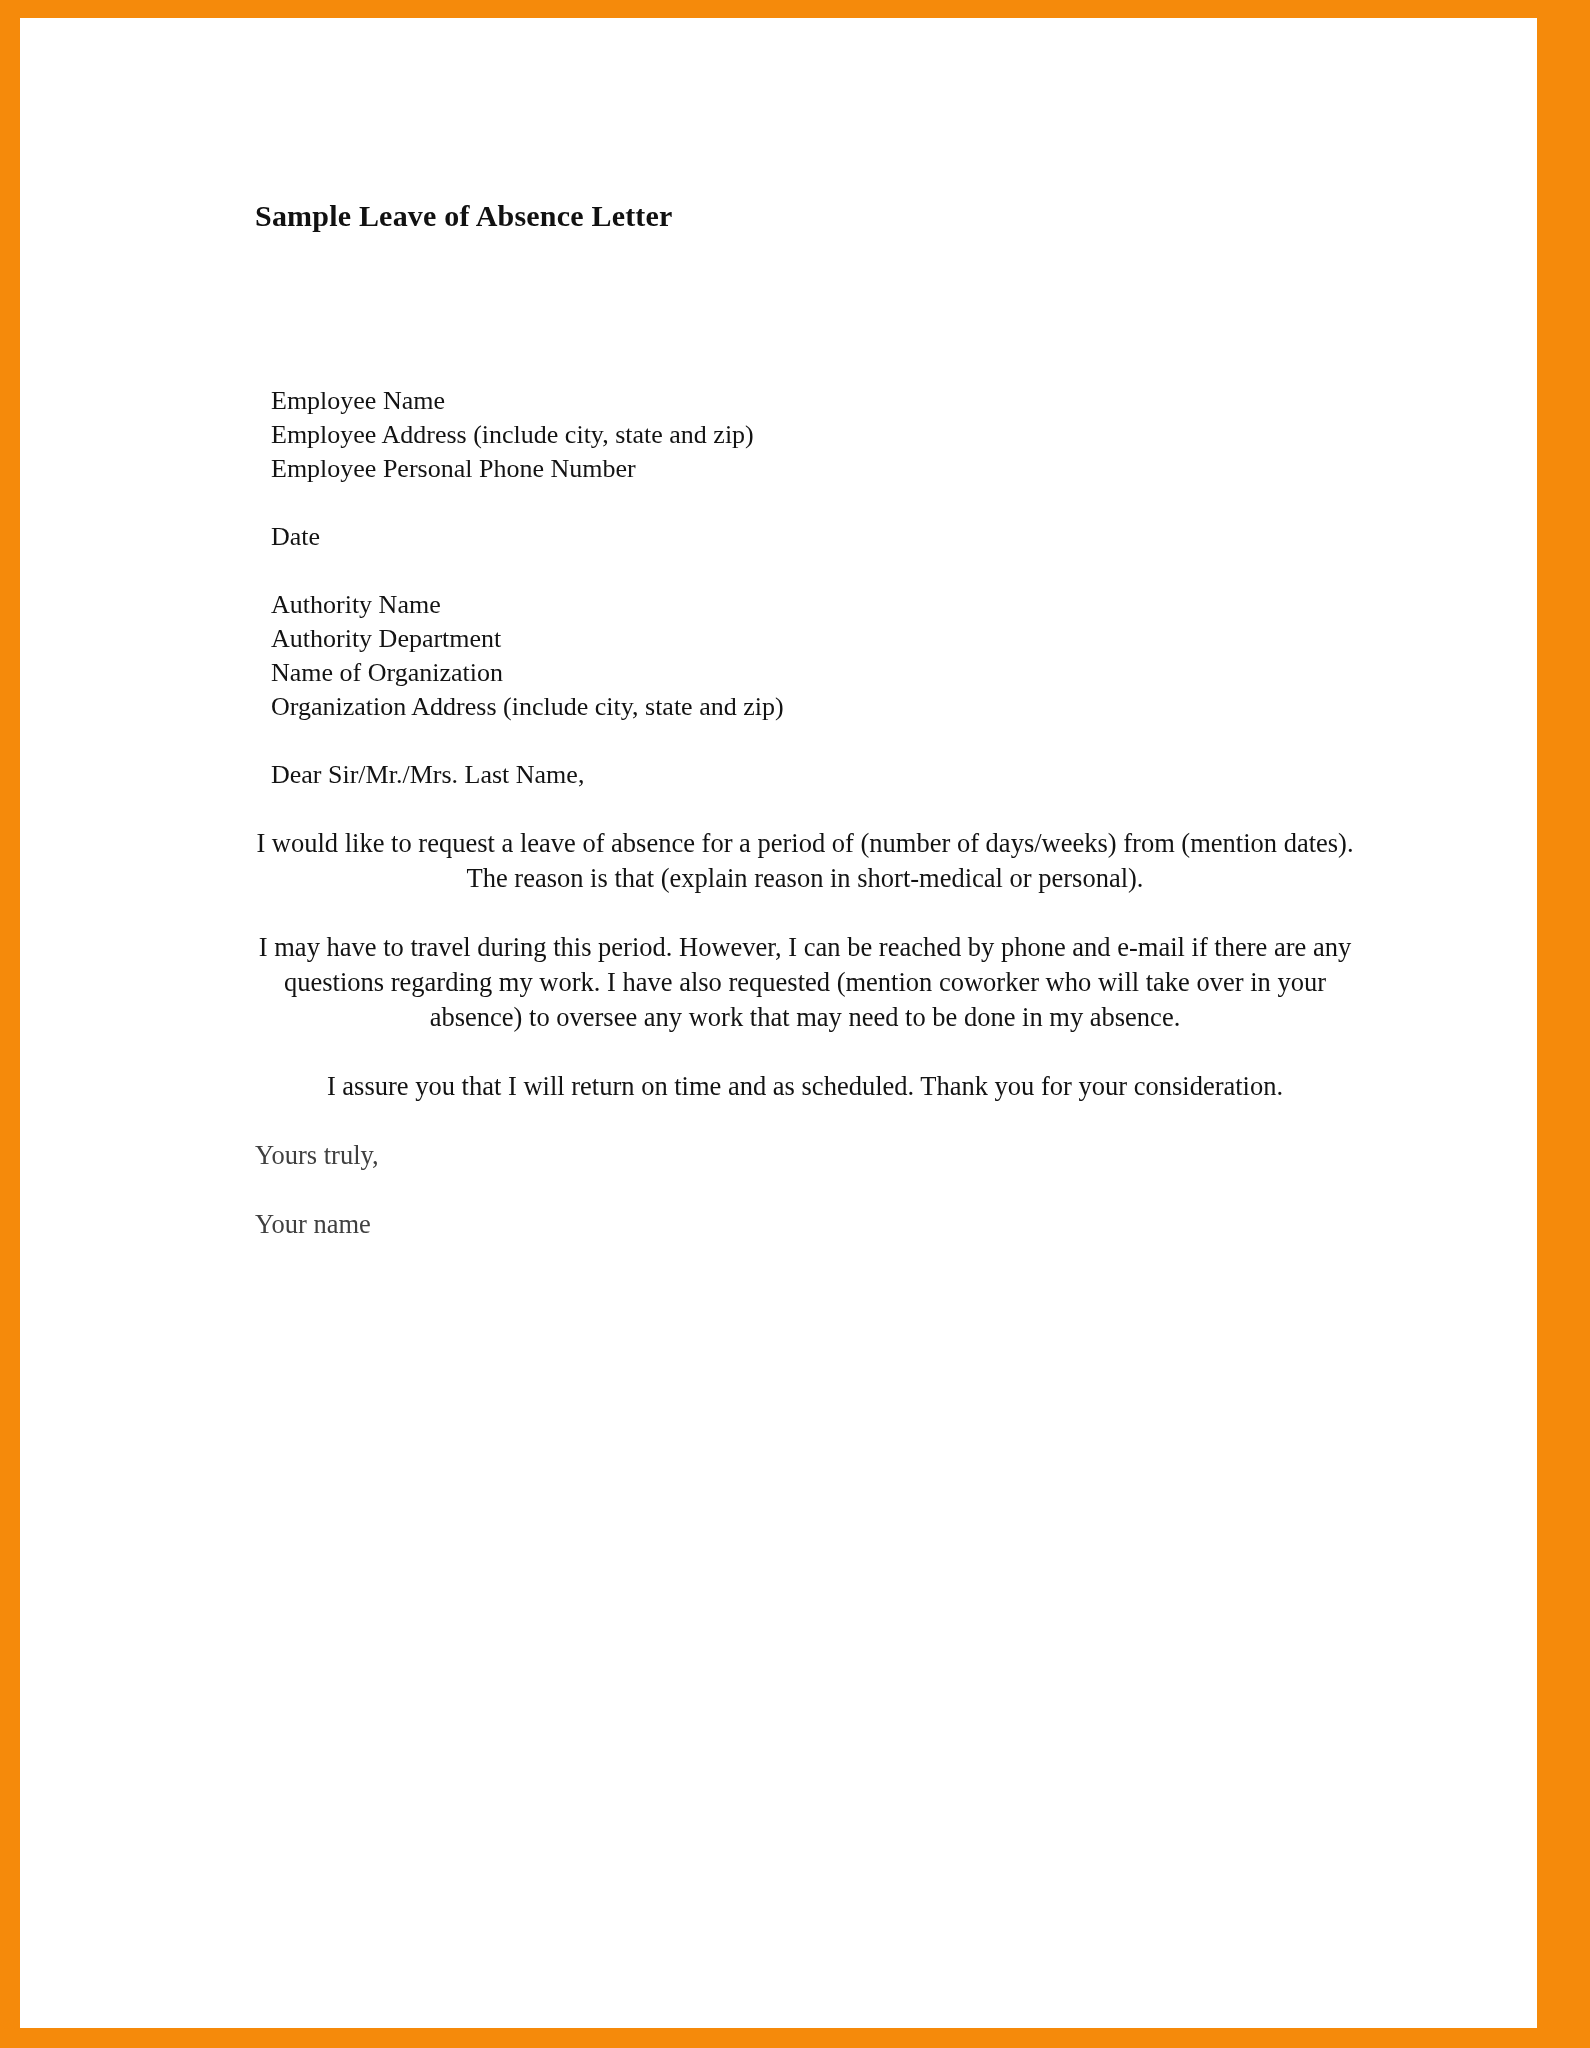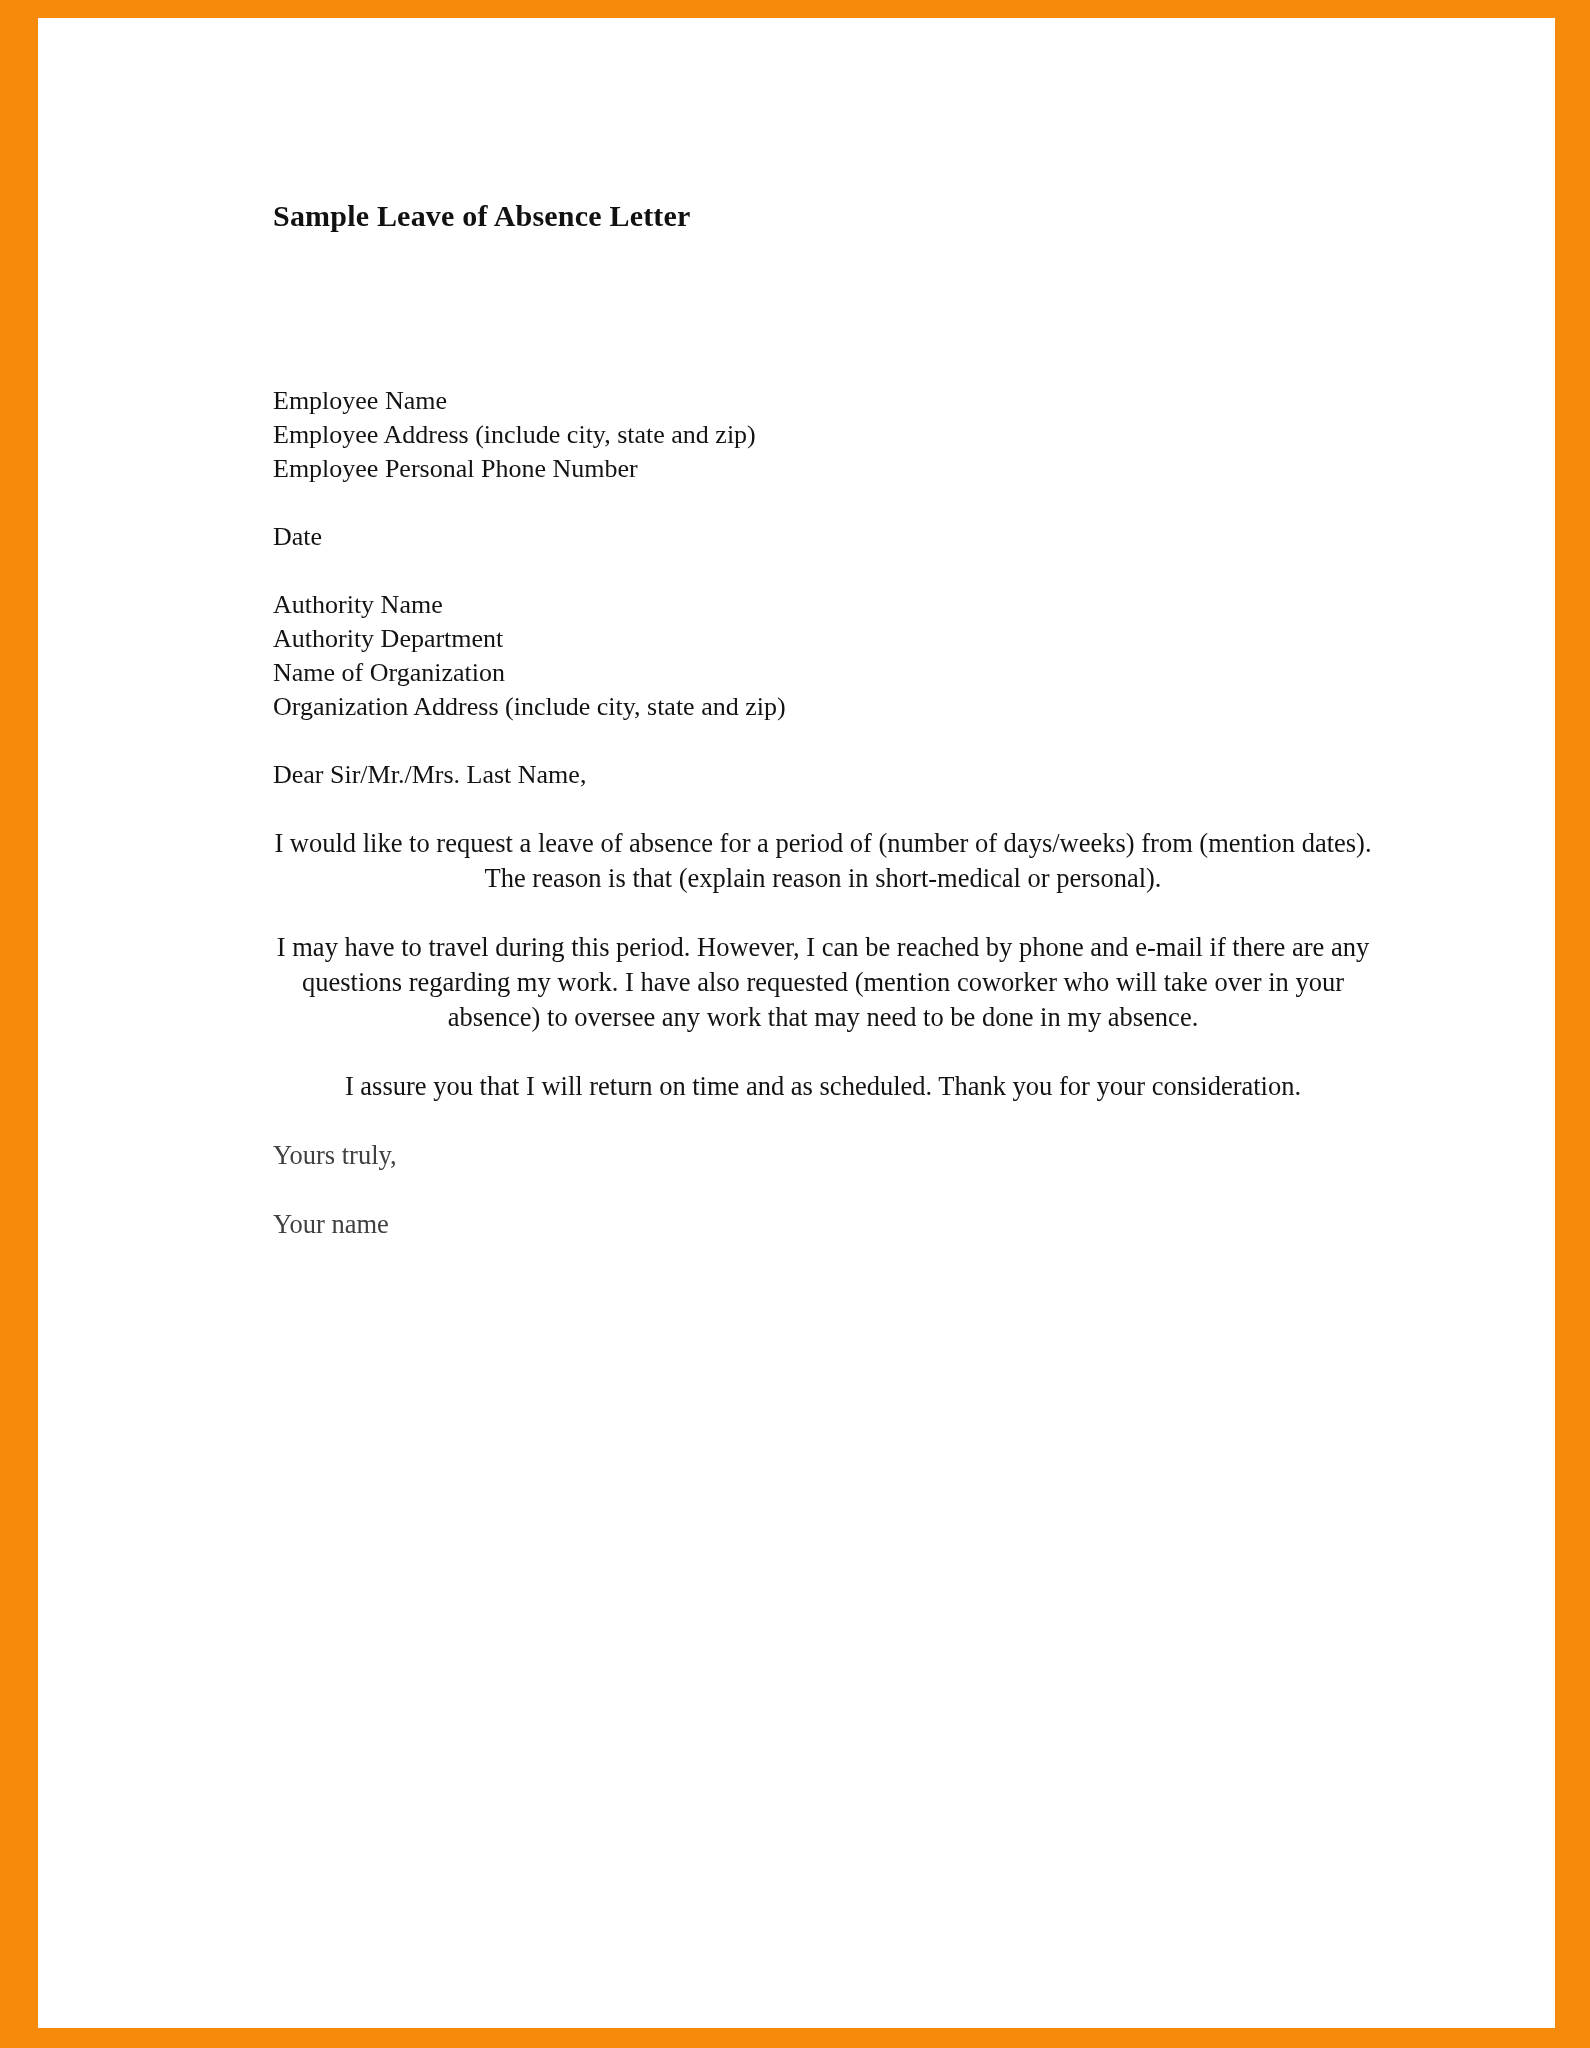--- a/index.html
+++ b/index.html
@@ -17,21 +17,21 @@
     position: absolute;
     left: 0;
     top: 0;
     width: 1590px;
     height: 2048px;
     background: #f58a0b;
     box-sizing: border-box;
   }
   .paper {
     position: absolute;
-    left: 38px;
+    left: 20px;
     top: 18px;
     width: 1517px;
     height: 2010px;
     background: #ffffff;
     box-sizing: border-box;
   }
   .letter {
     position: absolute;
     left: 235px;
     top: 180px;
@@ -46,21 +46,21 @@
     margin: 0 0 0 0;
     letter-spacing: 0.2px;
   }
   .spacer-after-title {
     height: 150px;
   }
   .block {
     font-size: 26px;
     line-height: 34px;
     color: #131313;
-    margin: 0 0 34px 0;
+    margin: 0 0 34px 16px;
   }
   .line {
     display: block;
     white-space: pre-wrap;
   }
   .para {
     font-size: 26.5px;
     line-height: 35px;
     color: #131313;
     margin: 0 0 34px 0;

